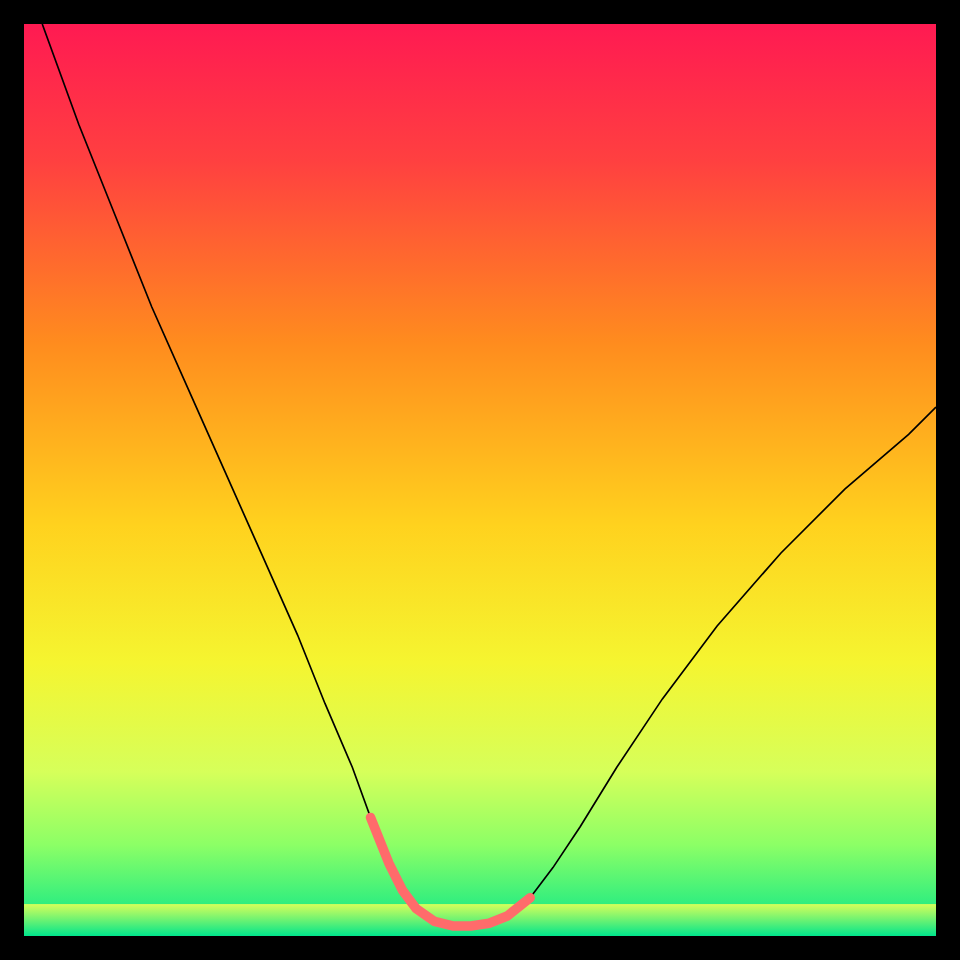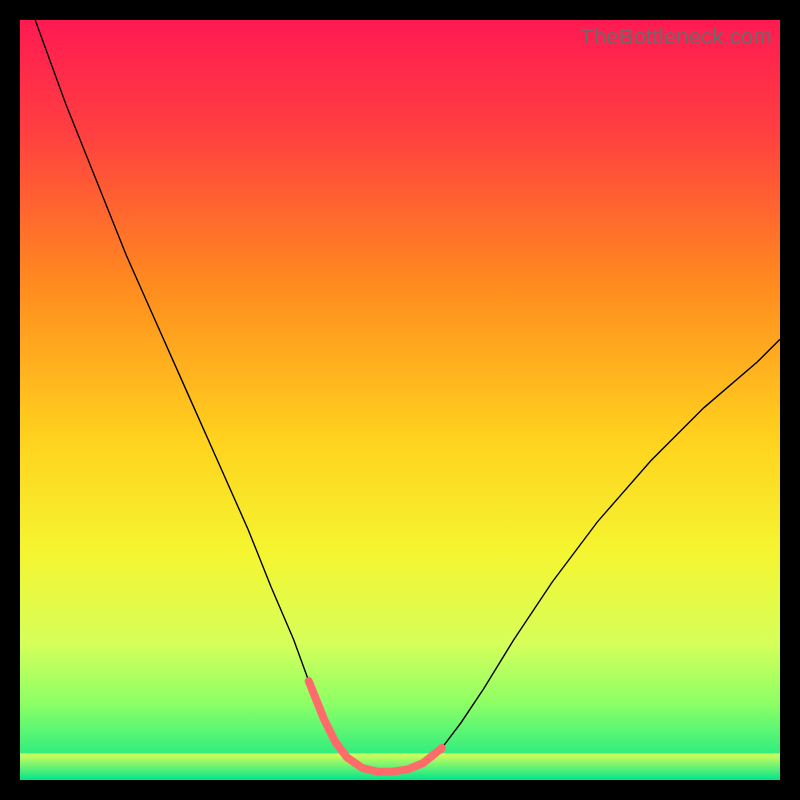--- a/index.html
+++ b/index.html
@@ -59,14 +59,13 @@
       <linearGradient id="bandGrad" x1="0" y1="0" x2="0" y2="1">
           <stop offset="0" stop-color="#d6ff5a"></stop>
           <stop offset="1" stop-color="#00e58c"></stop>
         </linearGradient>
     </defs>
     <rect id="bg-rect" x="0" y="0" width="760" height="760" fill="url(#bgGrad)"></rect>
     <rect id="band-rect" x="0" y="733.4" width="760" height="26.600000000000023" fill="url(#bandGrad)"></rect>
     <path id="curve-main" fill="none" stroke="#000000" stroke-width="1.4" d="M15.20 0.00 L45.60 83.60 L76.00 159.60 L106.40 235.60 L136.80 304.00 L167.20 372.40 L197.60 440.80 L228.00 509.20 L250.80 566.20 L273.60 619.40 L288.80 661.20 L304.00 699.20 L315.40 722.00 L326.80 737.20 L342.00 747.84 L357.20 751.64 L372.40 751.64 L387.60 749.36 L402.80 743.28 L421.80 728.08 L440.80 703.00 L463.60 668.80 L494.00 619.40 L532.00 562.40 L577.60 501.60 L630.80 440.80 L684.00 387.60 L737.20 342.00 L760.00 319.20"></path>
     <path id="curve-highlight" fill="none" stroke="#ff6b6b" stroke-width="8" stroke-linecap="round" stroke-linejoin="round" d="M288.80 661.20 L304.00 699.20 L315.40 722.00 L326.80 737.20 L342.00 747.84 L357.20 751.64 L372.40 751.64 L387.60 749.36 L402.80 743.28 L421.80 728.08"></path>
   </svg>
-  <div class="watermark">TheBottleneck.com</div>
 </div>
 
 </body></html>

